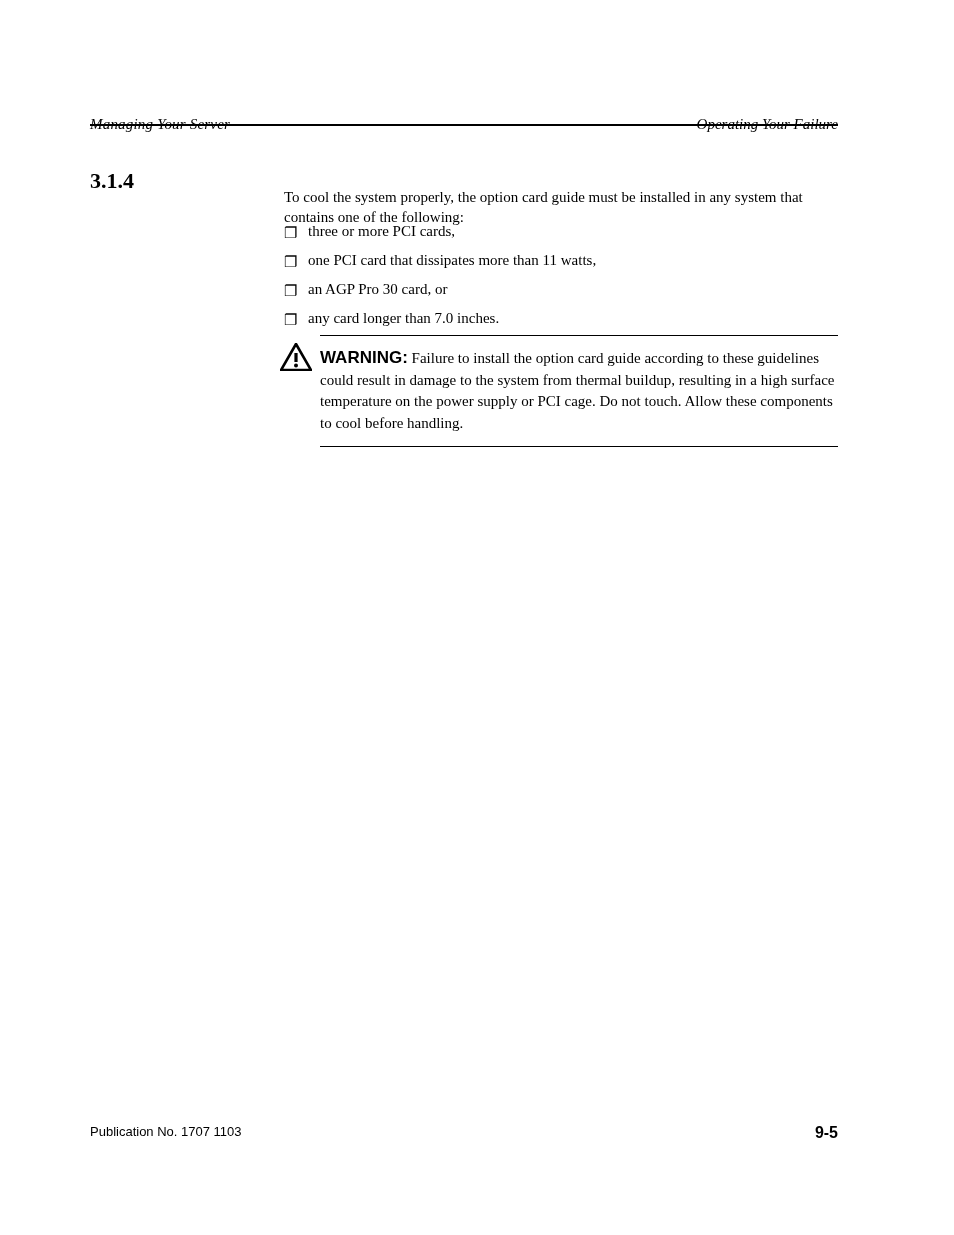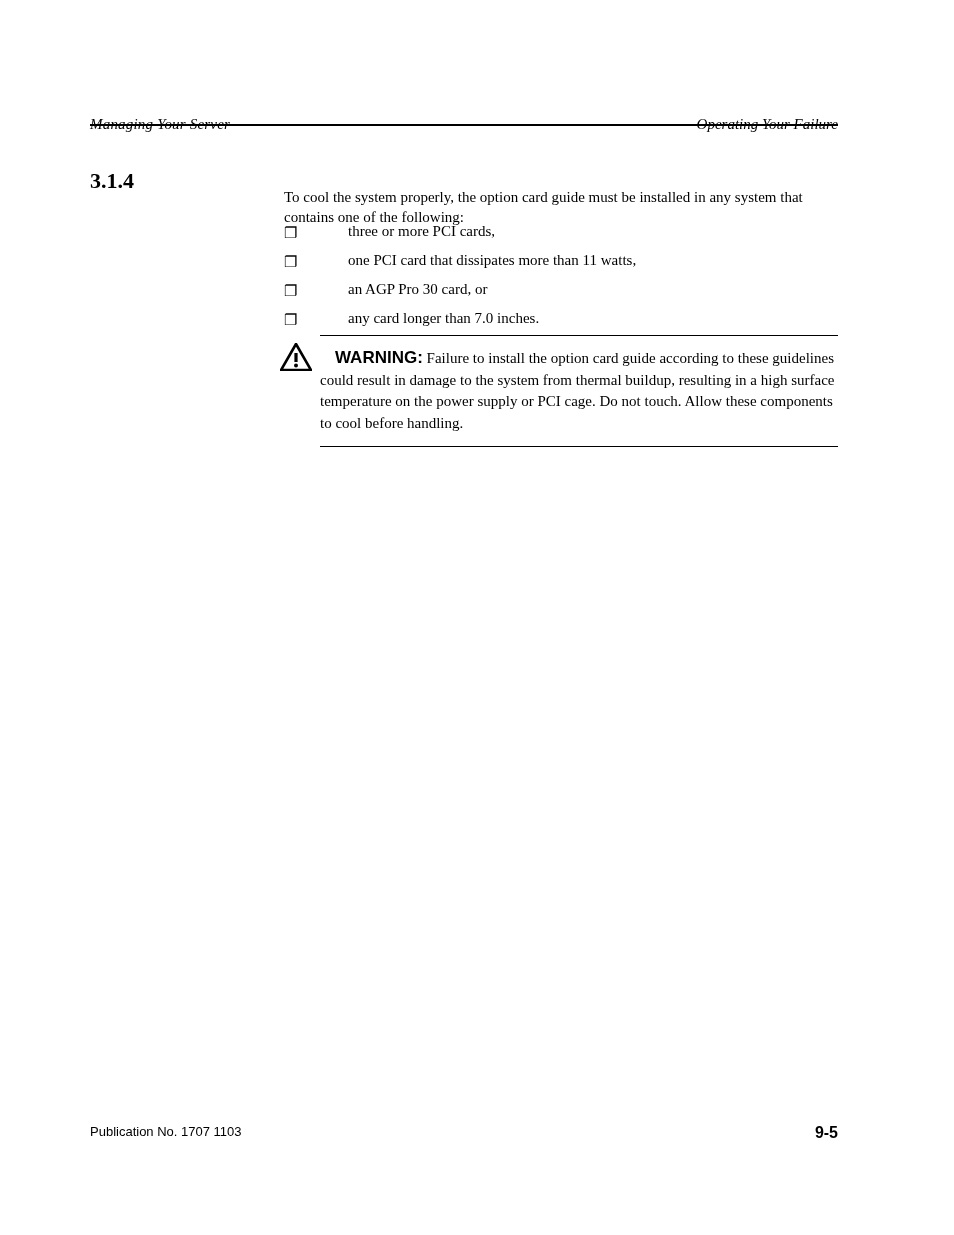--- a/index.html
+++ b/index.html
@@ -77,21 +77,20 @@
   .bullet-glyph {
     width: 24px;
     flex-shrink: 0;
     font-size: 15px;
     line-height: 1;
     position: relative;
     top: 2px;
   }
   .bullet-text {
     flex: 1;
-    margin-left: 40px;
   }
   .callout {
     position: absolute;
     left: 194px;
     right: 0px;
     top: 259px;
   }
   .callout-rule-top {
     border: none;
     border-top: 1.5px solid #000;
@@ -111,21 +110,20 @@
   }
   .callout-body {
     margin-left: 36px;
     font-size: 15px;
     line-height: 1.42;
   }
   .callout-heading {
     font-weight: bold;
     font-size: 17px;
     font-family: Arial, Helvetica, sans-serif;
-    margin-left: 15px;
   }
   .footer {
     position: absolute;
     left: 90px;
     right: 116px;
     top: 1124px;
     font-size: 13px;
     font-family: Arial, Helvetica, sans-serif;
     display: flex;
     justify-content: space-between;

